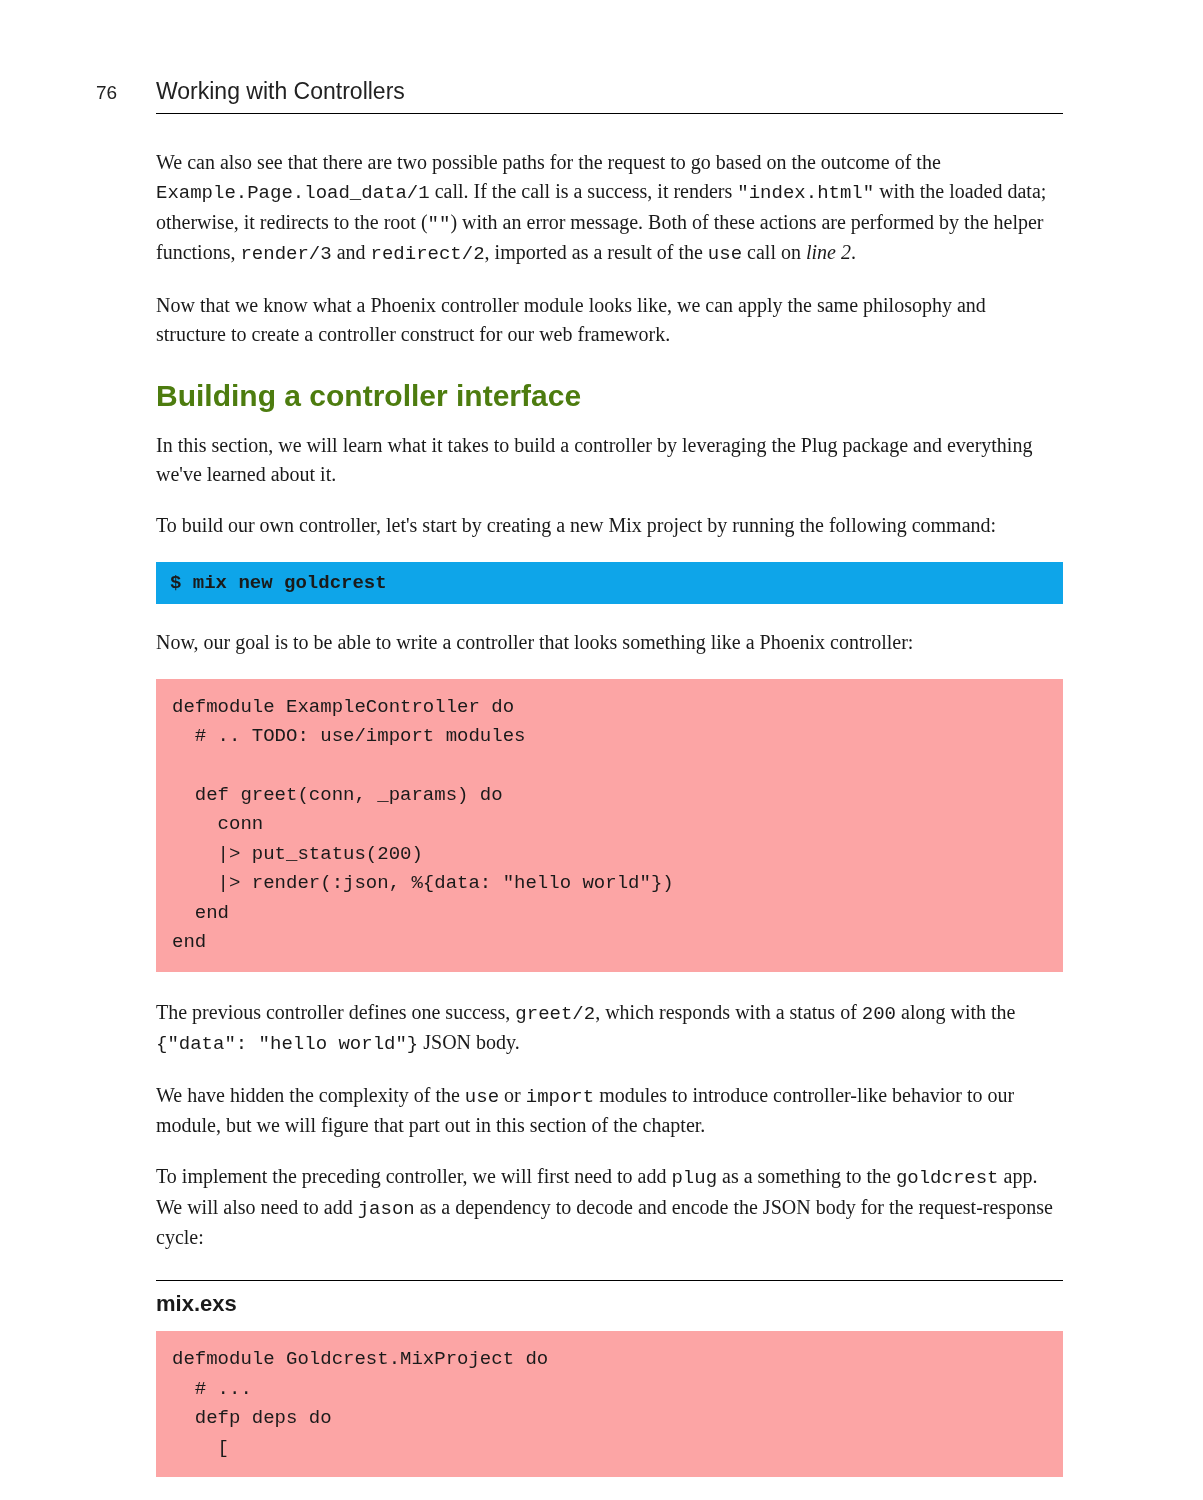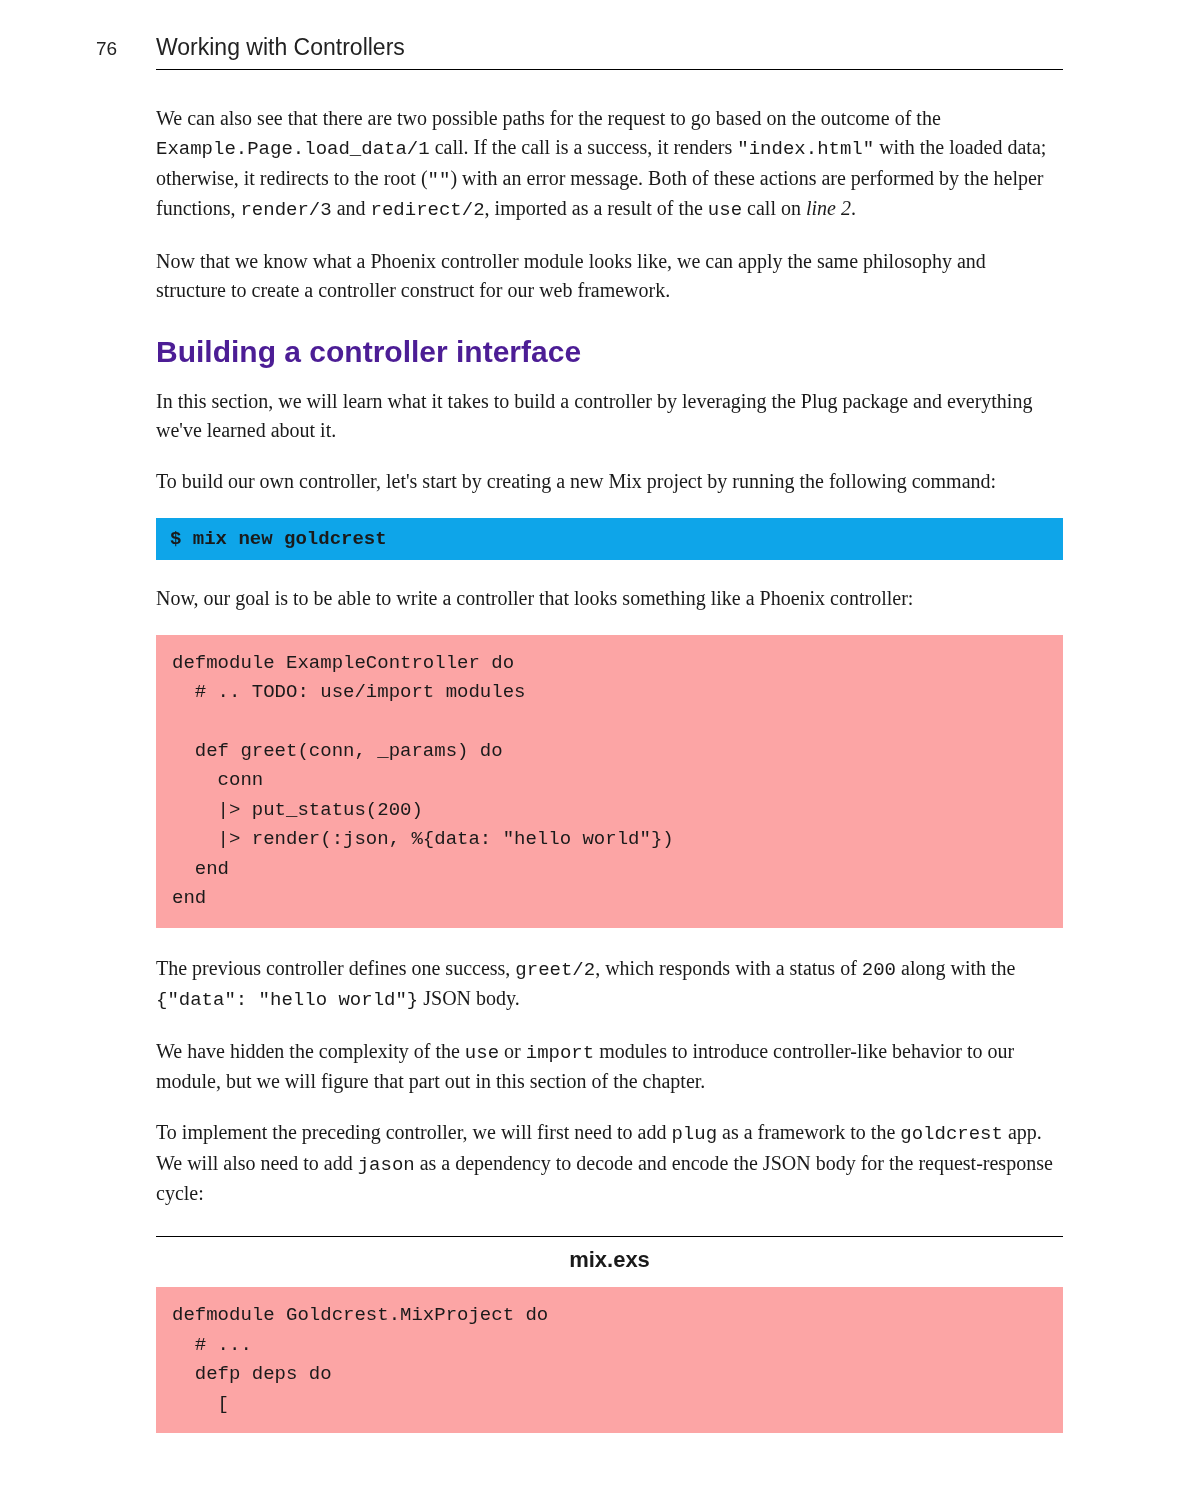--- a/index.html
+++ b/index.html
@@ -7,21 +7,21 @@
     padding: 0;
     background: #ffffff;
     font-family: Georgia, 'Times New Roman', serif;
     color: #1a1a1a;
   }
   .page {
     width: 1203px;
     height: 1500px;
     position: relative;
     box-sizing: border-box;
-    padding: 34px 140px 0 96px;
+    padding: 78px 140px 0 96px;
   }
   .header-row {
     display: flex;
     align-items: baseline;
     margin-bottom: 8px;
   }
   .page-number {
     font-family: -apple-system, BlinkMacSystemFont, 'Segoe UI', Arial, sans-serif;
     font-size: 19px;
     color: #222;
@@ -48,21 +48,21 @@
   .code-inline {
     font-family: 'Courier New', Courier, monospace;
     font-size: 19px;
   }
   .italic { font-style: italic; }
   h2.section {
     font-family: -apple-system, BlinkMacSystemFont, 'Segoe UI', Arial, sans-serif;
     font-weight: 700;
     font-size: 30px;
     margin: 30px 0 18px 0;
-    color: #4c1d95;
+    color: #4d7c0f;
   }
   .cmd-block {
     background: #0ea5e9;
     padding: 10px 14px;
     font-family: 'Courier New', Courier, monospace;
     font-size: 19px;
     font-weight: bold;
     margin: 0 0 24px 0;
     white-space: pre;
   }
@@ -78,21 +78,20 @@
   .file-rule {
     border: none;
     border-top: 1.5px solid #000;
     margin: 28px 0 10px 0;
   }
   .file-name {
     font-family: -apple-system, BlinkMacSystemFont, 'Segoe UI', Arial, sans-serif;
     font-weight: 700;
     font-size: 22px;
     margin: 0 0 14px 0;
-    text-align: center;
   }
 </style>
 </head>
 <body>
 
 <div class="page">
 
   <div class="header-row">
     <div class="page-number">76</div>
     <div class="running-head">Working with Controllers</div>
@@ -129,21 +128,21 @@
 
     <p class="body">
       <span>The previous controller defines one success, </span><span class="code-inline">greet/2</span><span>, which responds with a status of </span><span class="code-inline">200</span><span> along with the </span><span class="code-inline">{"data": "hello world"}</span><span> JSON body.</span>
     </p>
 
     <p class="body">
       <span>We have hidden the complexity of the </span><span class="code-inline">use</span><span> or </span><span class="code-inline">import</span><span> modules to introduce controller-like behavior to our module, but we will figure that part out in this section of the chapter.</span>
     </p>
 
     <p class="body">
-      <span>To implement the preceding controller, we will first need to add </span><span class="code-inline">plug</span><span> as a framework to the </span><span class="code-inline">goldcrest</span><span> app. We will also need to add </span><span class="code-inline">jason</span><span> as a dependency to decode and encode the JSON body for the request-response cycle:</span>
+      <span>To implement the preceding controller, we will first need to add </span><span class="code-inline">plug</span><span> as a something to the </span><span class="code-inline">goldcrest</span><span> app. We will also need to add </span><span class="code-inline">jason</span><span> as a dependency to decode and encode the JSON body for the request-response cycle:</span>
     </p>
 
     <hr class="file-rule">
     <div class="file-name">mix.exs</div>
 
     <div class="code-block" style="margin-bottom:0">defmodule Goldcrest.MixProject do
   # ...
   defp deps do
     [</div>
 

